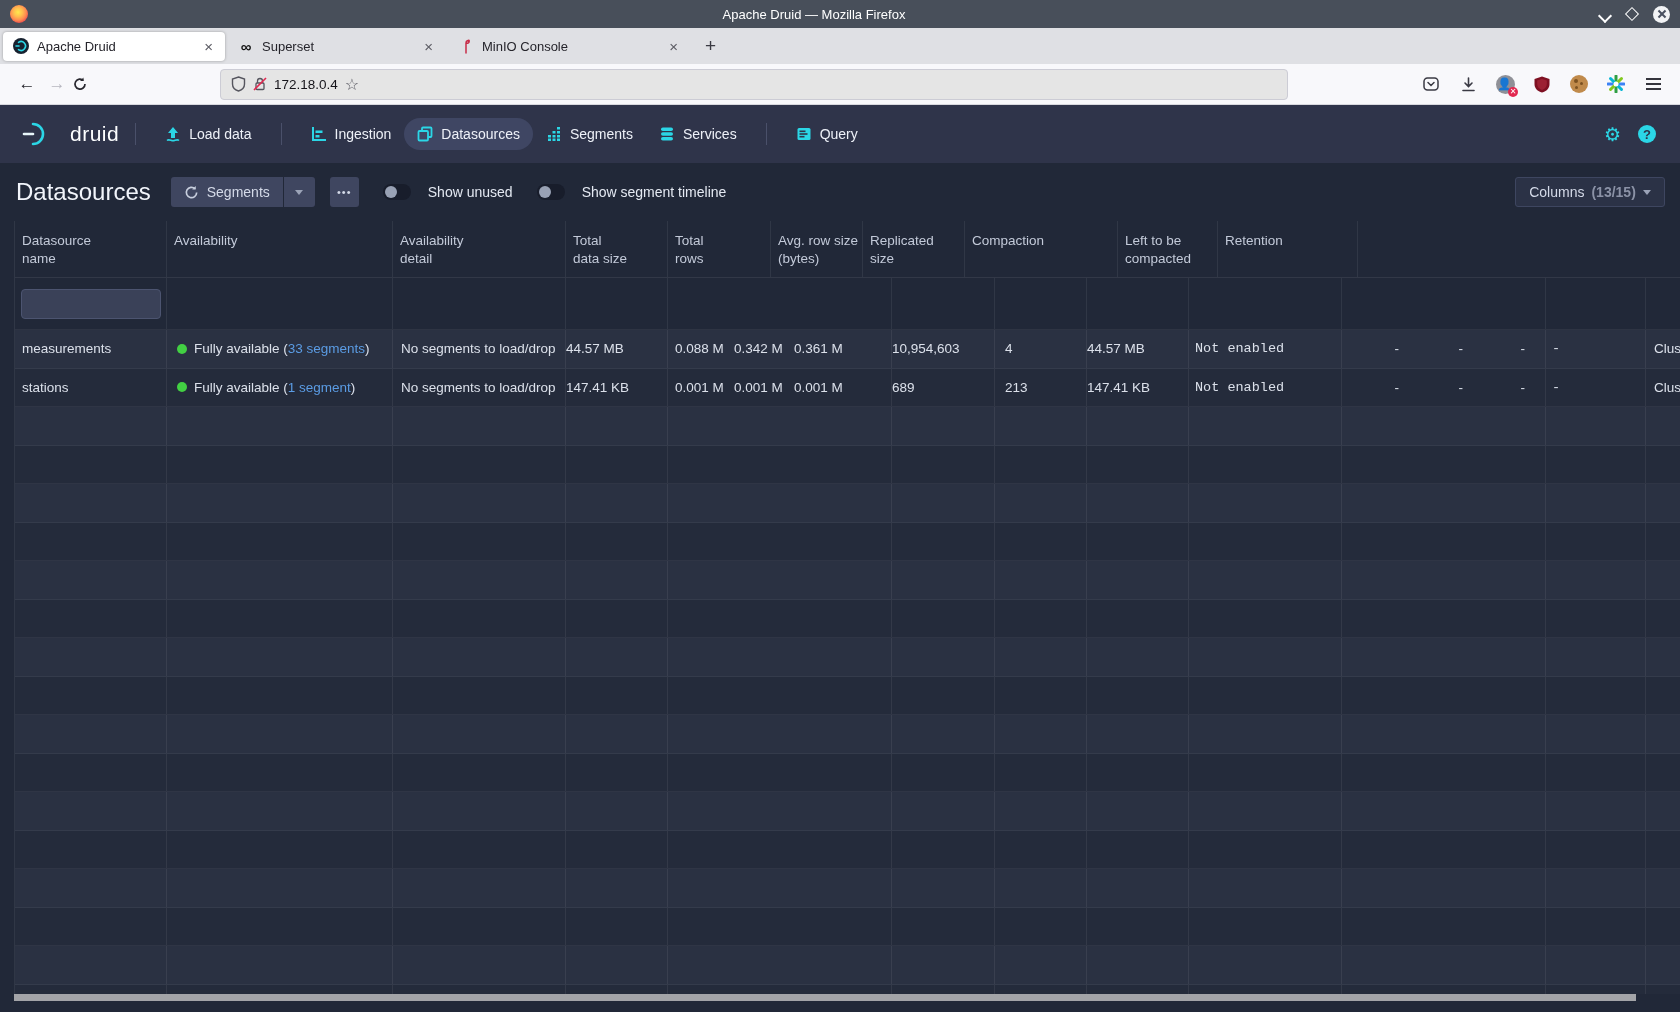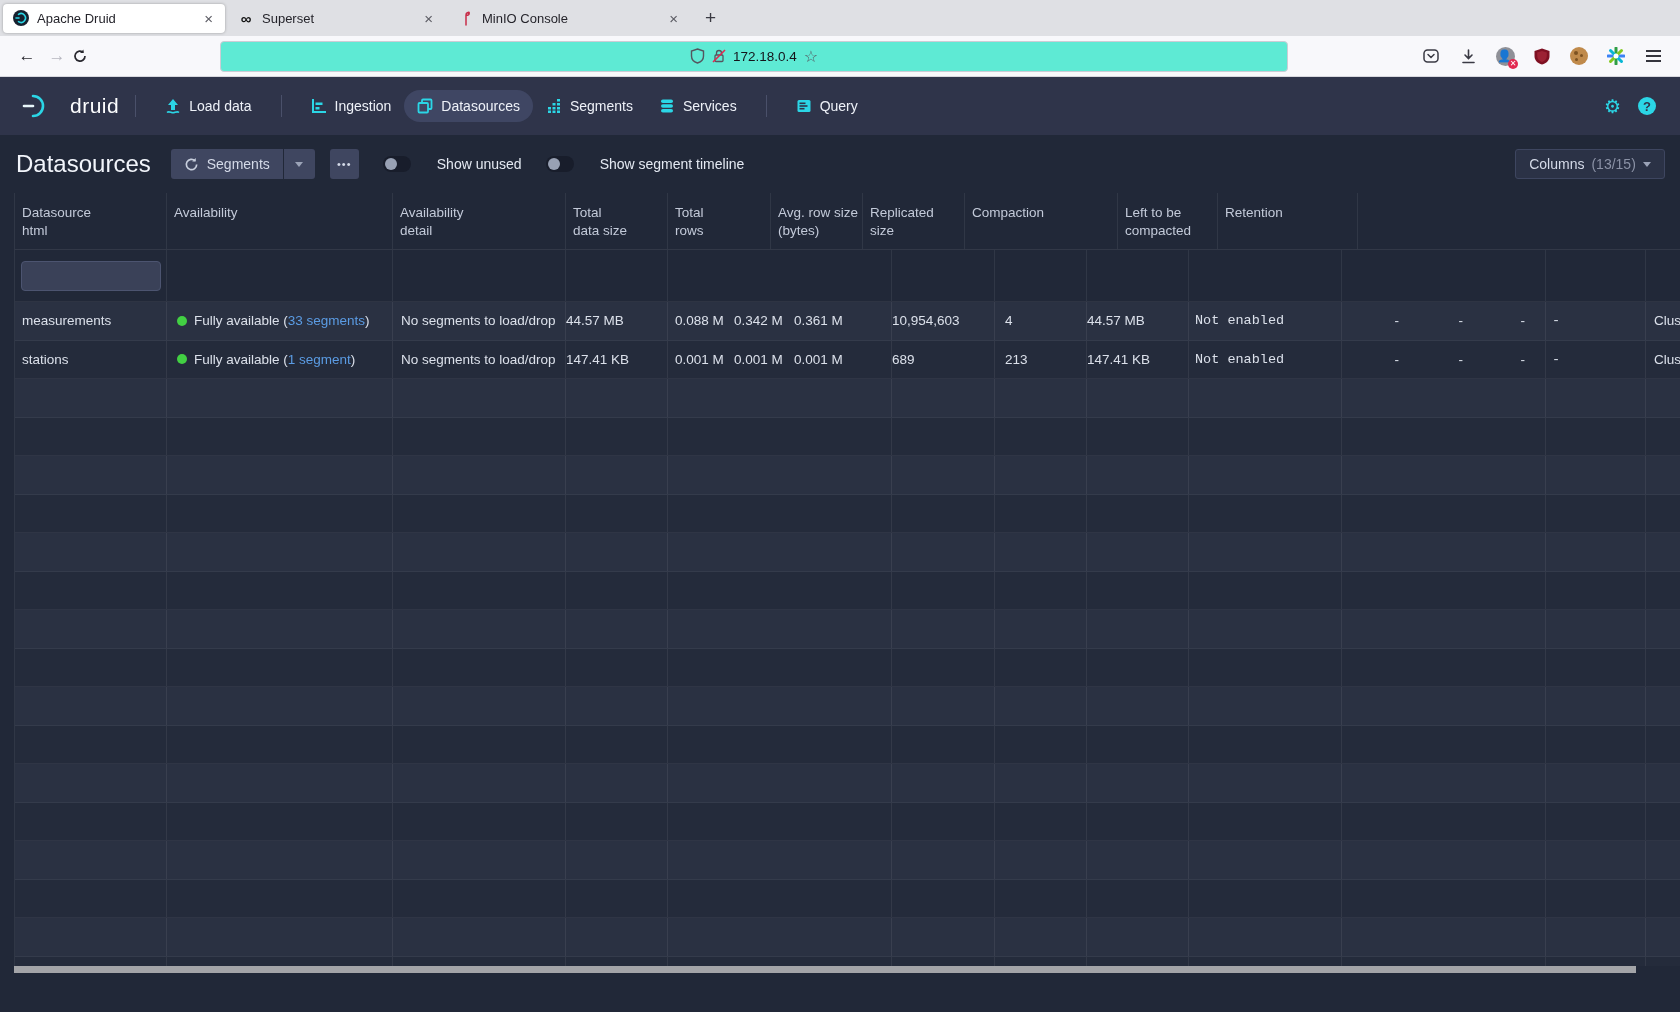--- a/index.html
+++ b/index.html
@@ -27,21 +27,21 @@
   .tab-1 { width:222px; } .tab-2 { width:217px; } .tab-3 { width:242px; }
   .tab-close { color:#5b5b63; font-size:15px; line-height:1; padding:0 2px; }
   .newtab { font-size:19px; color:#3a3a42; padding:0 12px; }
   .fav { width:16px; height:16px; flex:none; display:flex; align-items:center; justify-content:center; }
   .fav-superset { font-size:15px; font-weight:bold; color:#111; }
 
   
   .toolbar { height:41px; background:#f8f8fb; border-bottom:1px solid #d8d8de; display:flex; align-items:center; padding:0 12px; }
   .nav-arrow { width:30px; text-align:center; font-size:17px; color:#29282f; }
   .nav-arrow.disabled { color:#b6b6bf; }
-  .urlbar { width:1068px; height:31px; margin-left:118px; background:#5eead4; border:1px solid #ccccd5; border-radius:4px; display:flex; align-items:center; padding:0 10px; font-size:13.5px; gap:7px;justify-content:center; }
+  .urlbar { width:1068px; height:31px; margin-left:118px; background:#e5e5e5; border:1px solid #ccccd5; border-radius:4px; display:flex; align-items:center; padding:0 10px; font-size:13.5px; gap:7px; }
   .url-host { color:#15141a; } .url-rest { color:#69697a; flex:1; white-space:nowrap; overflow:hidden; }
   .url-star { color:#55555e; font-size:16px; }
   .tool-icons { margin-left:auto; display:flex; align-items:center; gap:15px; padding-right:4px; }
   .ticon { width:22px; height:22px; display:flex; align-items:center; justify-content:center; position:relative; }
   .acct { width:19px; height:19px; border-radius:50%; background:#8f9097; color:#fff; font-size:12px; display:flex; align-items:center; justify-content:center; }
   .acct-badge { position:absolute; right:-2px; bottom:-2px; width:10px; height:10px; border-radius:50%; background:#e22850; color:#fff; font-size:8px; line-height:10px; text-align:center; }
   .cookie { width:18px; height:18px; border-radius:50%; background:#c08a4b; position:relative; }
   .cookie i { position:absolute; border-radius:50%; background:#7c5222; }
   .burger { display:flex; flex-direction:column; gap:3px; }
   .burger i { width:15px; height:2px; background:#35353d; }
@@ -60,26 +60,26 @@
   
   .page { position:relative; height:849px; background:#212838; }
   .page-header { height:58px; display:flex; align-items:center; padding:0 15px 0 16px; }
   .pg-title { font-size:24px; color:#f2f5fb; font-weight:400; }
   .btn { background:#3f4660; color:#d4dae8; font-size:14px; height:30px; display:flex; align-items:center; border-radius:3px; }
   .refresh-grp { display:flex; margin-left:20px; }
   .refresh-main { padding:0 13px; gap:8px; border-radius:3px 0 0 3px; }
   .refresh-caret { width:31px; justify-content:center; border-radius:0 3px 3px 0; margin-left:1px; }
   .more-btn { width:29px; justify-content:center; margin-left:15px; letter-spacing:1px; font-size:11px; }
   .caret-down { width:0; height:0; border-left:4.5px solid transparent; border-right:4.5px solid transparent; border-top:5.5px solid #9ba3b7; }
-  .switch-wrap { display:flex; align-items:center; margin-left:24px; gap:26px; }
+  .switch-wrap { display:flex; align-items:center; margin-left:24px; gap:17px; }
   .switch { width:28px; height:16px; border-radius:8px; background:#181d2b; position:relative; flex:none; }
   .switch .knob { position:absolute; left:2px; top:2px; width:12px; height:12px; border-radius:50%; background:#98a1b4; }
   .switch-label { font-size:14px; color:#e4e9f2; }
   .cols-btn { margin-left:auto; background:#2b3246; border:1px solid #3e4660; gap:7px; padding:0 12px; width:150px; justify-content:center; }
-  .cols-count { color:#8b92a6; }
+  .cols-count { color:#8b92a6;font-weight:bold; }
 
   
   .tbl { width:1666px; margin-left:14px; overflow:hidden; border-left:1px solid rgba(255,255,255,.07); }
   .tr { display:flex; width:1771px; }
   .td, .th { flex:none; border-right:1px solid rgba(255,255,255,.07); overflow:hidden; white-space:nowrap; }
   .c0{width:152px}.c1{width:226px}.c2{width:173px}.c3{width:102px}.c4{width:224px}.c5{width:103px}.c6{width:92px}.c7{width:102px}.c8{width:153px}.c9{width:204px}.c10{width:100px}.c11{width:140px}
   .thead { height:57px; border-bottom:1px solid rgba(255,255,255,.08); }
   .th { padding:11px 8px 0 7px; font-size:13.5px; line-height:18px; color:#c3cad9; height:56px; }
   .tfilter { height:52px; border-bottom:1px solid rgba(255,255,255,.06); }
   .tfilter .td { height:51px; }
@@ -97,20 +97,29 @@
   .pr30 { padding-right:30px; } .pr24 { padding-right:24px; } .pl10 { padding-left:10px; } .pl6 { padding-left:6px;font-family:Liberation Mono, monospace; } .pl8 { padding-left:8px; }
   .hscroll { position:absolute; left:14px; bottom:11px; width:1622px; height:7px; background:#a3a4a8; }
 
   svg { display:block; }
 </style>
 </head>
 <body>
 
 <div class="screen">
 
+  <div class="titlebar">
+    <div class="fx-logo"></div>
+    <div class="tb-title">Apache Druid — Mozilla Firefox</div>
+    <div class="win-btns">
+      <div class="win-min"></div>
+      <div class="win-max"></div>
+      <div class="win-close"></div>
+    </div>
+  </div>
 
   <div class="tabstrip">
     <div class="tab tab-1 active">
       <span class="fav">
         <svg width="16" height="16" viewBox="0 0 16 16">
             <circle cx="8" cy="8" r="8" fill="#17212f"></circle>
             <path d="M5.5 4.4 A4.4 4.4 0 1 1 5.5 11.6" stroke="#2bd6e6" stroke-width="1.6" fill="none" stroke-linecap="round"></path>
             <path d="M3 8 h3" stroke="#2bd6e6" stroke-width="1.6" stroke-linecap="round"></path>
           </svg>
       </span>
@@ -307,21 +316,21 @@
         <span>Columns</span>
         <span class="cols-count">(13/15)</span>
         <span class="caret-down"></span>
       </div>
     </div>
 
     <div class="tbl">
       <div class="tr thead" id="thead">
           <div class="th c0">
             <div>Datasource</div>
-            <div>html</div>
+            <div>name</div>
           </div>
           <div class="th c1">
             <div>Availability</div>
           </div>
           <div class="th c2">
             <div>Availability</div>
             <div>detail</div>
           </div>
           <div class="th c3">
             <div>Total</div>

